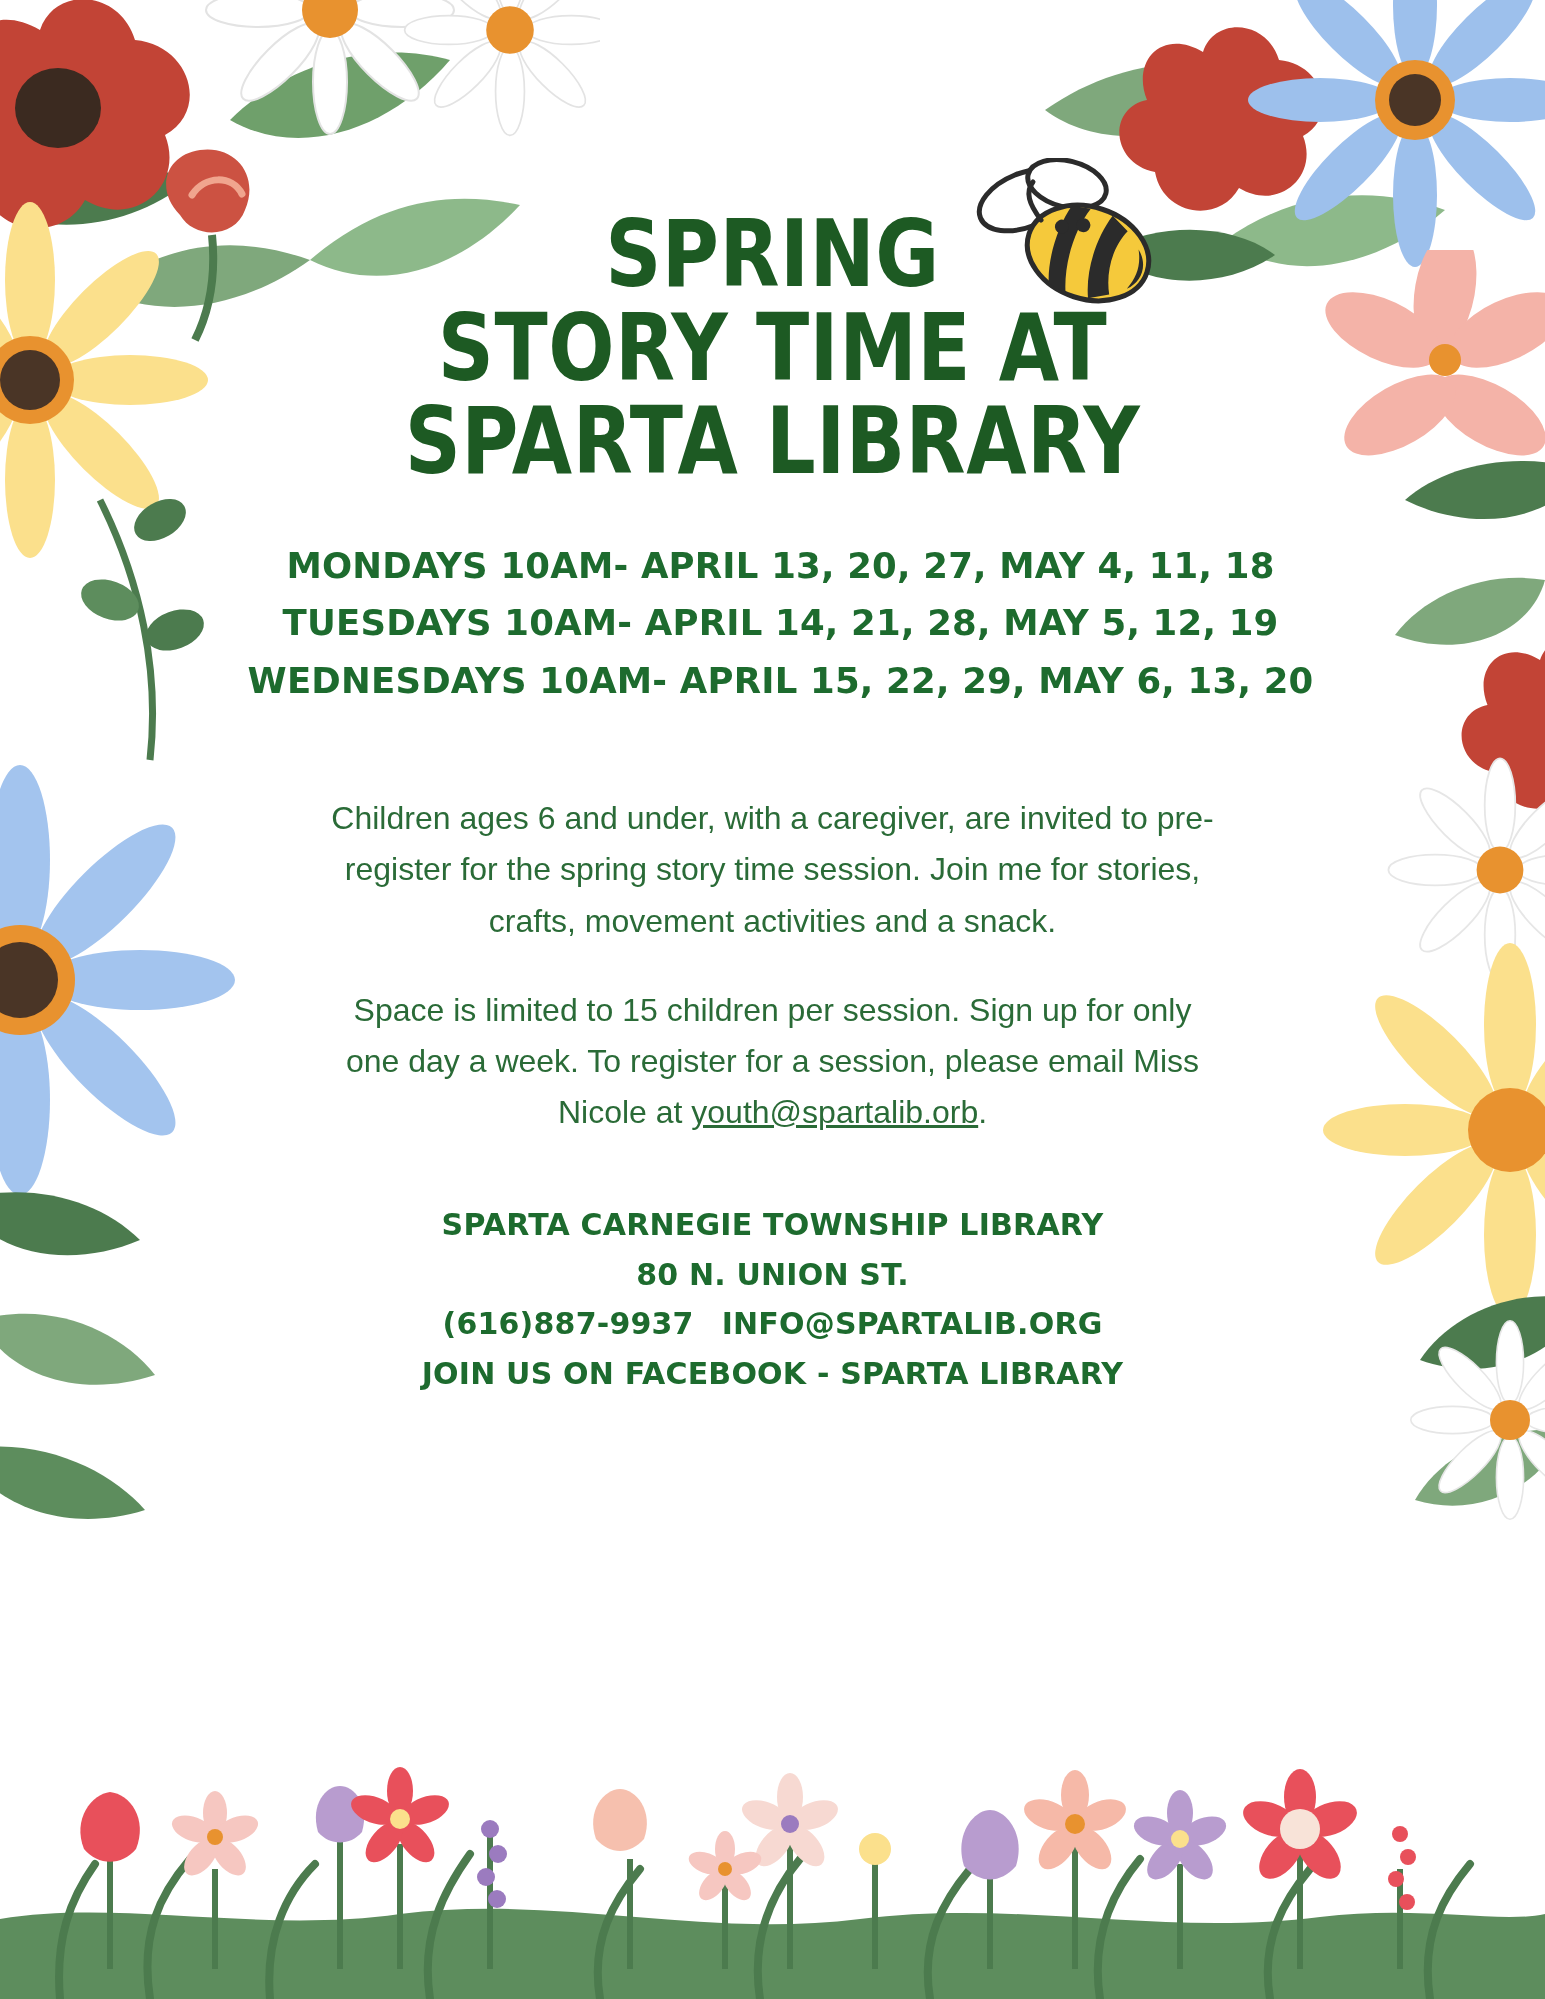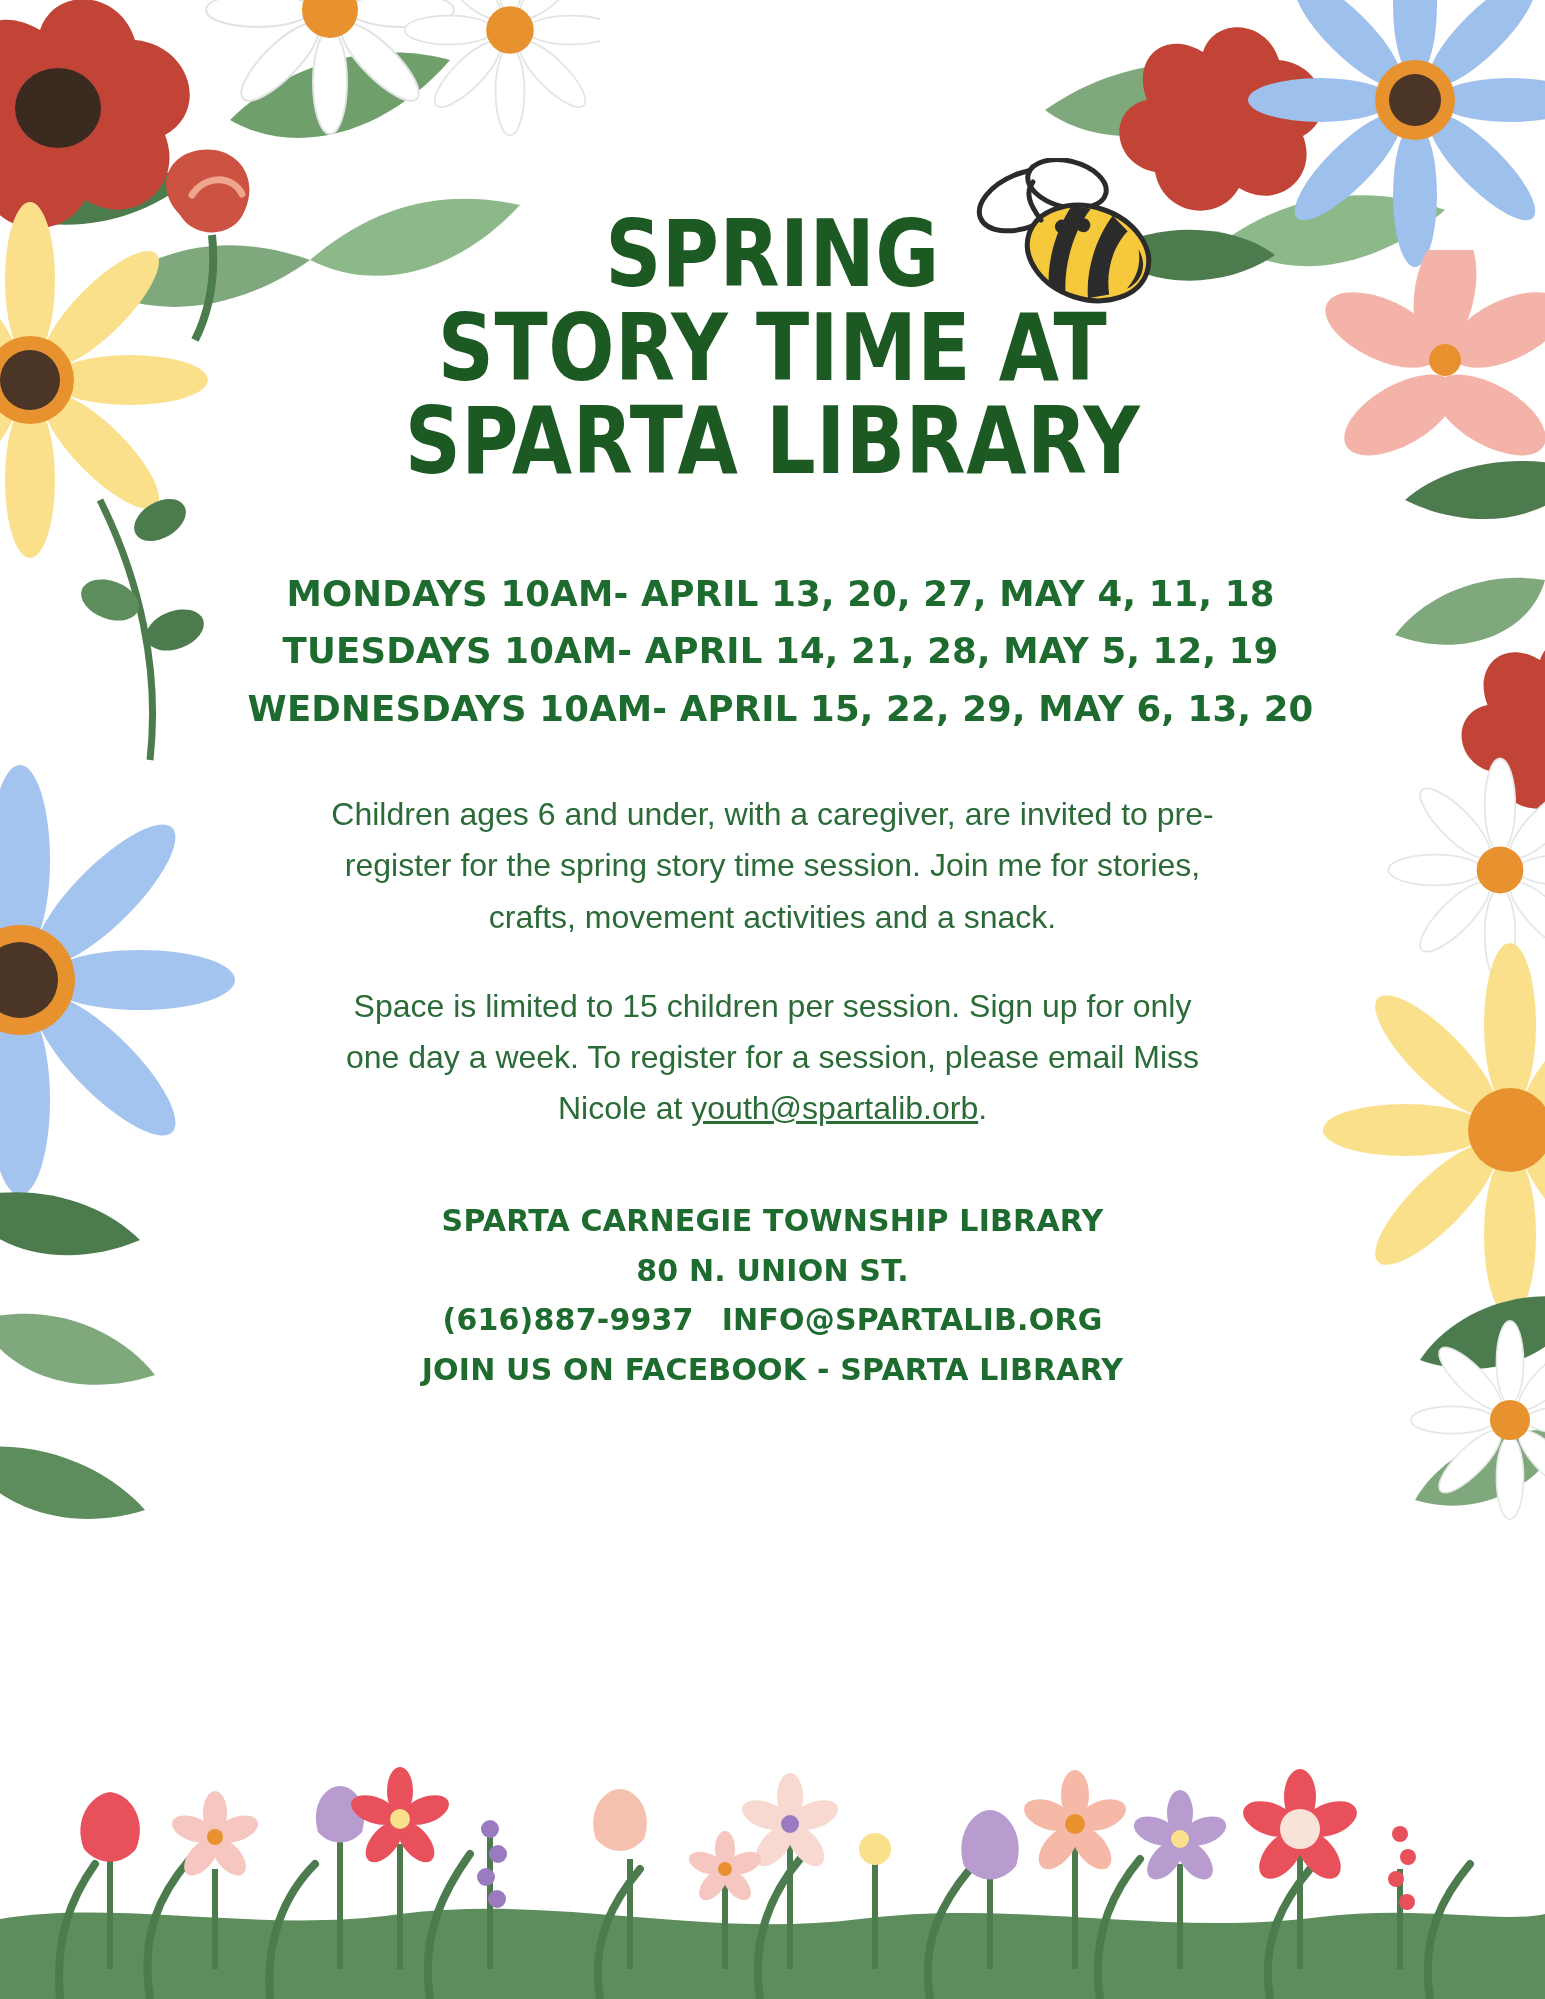--- a/index.html
+++ b/index.html
@@ -64,35 +64,35 @@
   #title-line-3 { font-size: 78px; }
 
   .bee {
     position: absolute;
     top: -50px;
     left: 50%;
     margin-left: 190px;
   }
 
   .schedule {
-    margin-top: 90px;
+    margin-top: 62px;
     padding-left: 16px;
   }
   .schedule-line {
     font-family: "DejaVu Sans", sans-serif;
     font-weight: 700;
     color: #1d6b2e;
     font-size: 35.5px;
     letter-spacing: 0.2px;
     line-height: 1.62;
     white-space: nowrap;
   }
 
   .body-block {
-    margin-top: 52px;
+    margin-top: 84px;
     text-align: center;
   }
   .body-para {
     color: #2a6b37;
     font-size: 32px;
     line-height: 1.6;
     width: 900px;
     margin: 0 auto;
     font-family: "Liberation Sans", sans-serif;
   }

